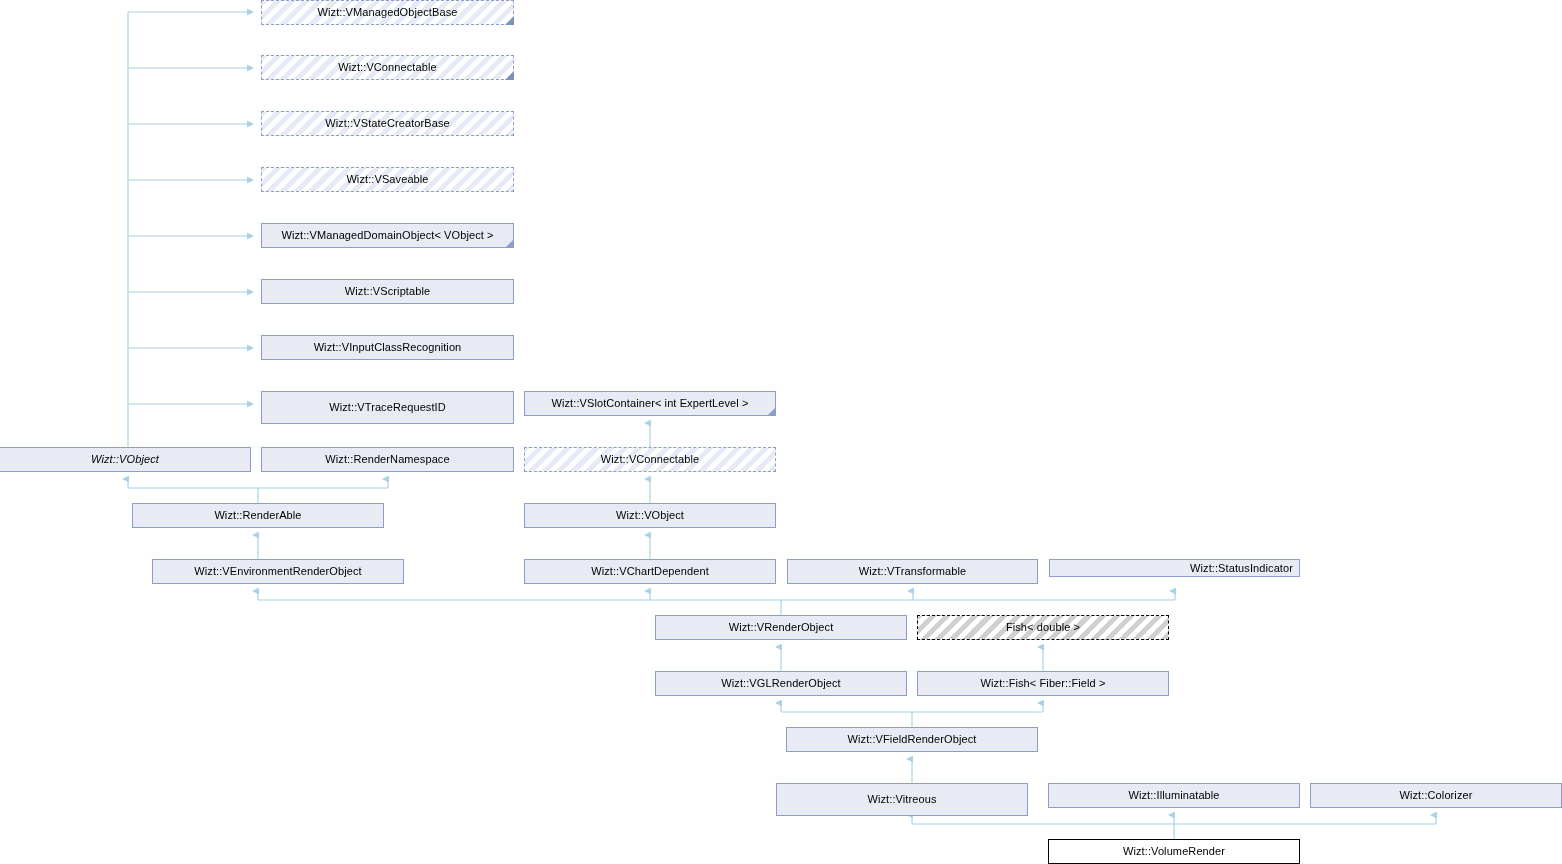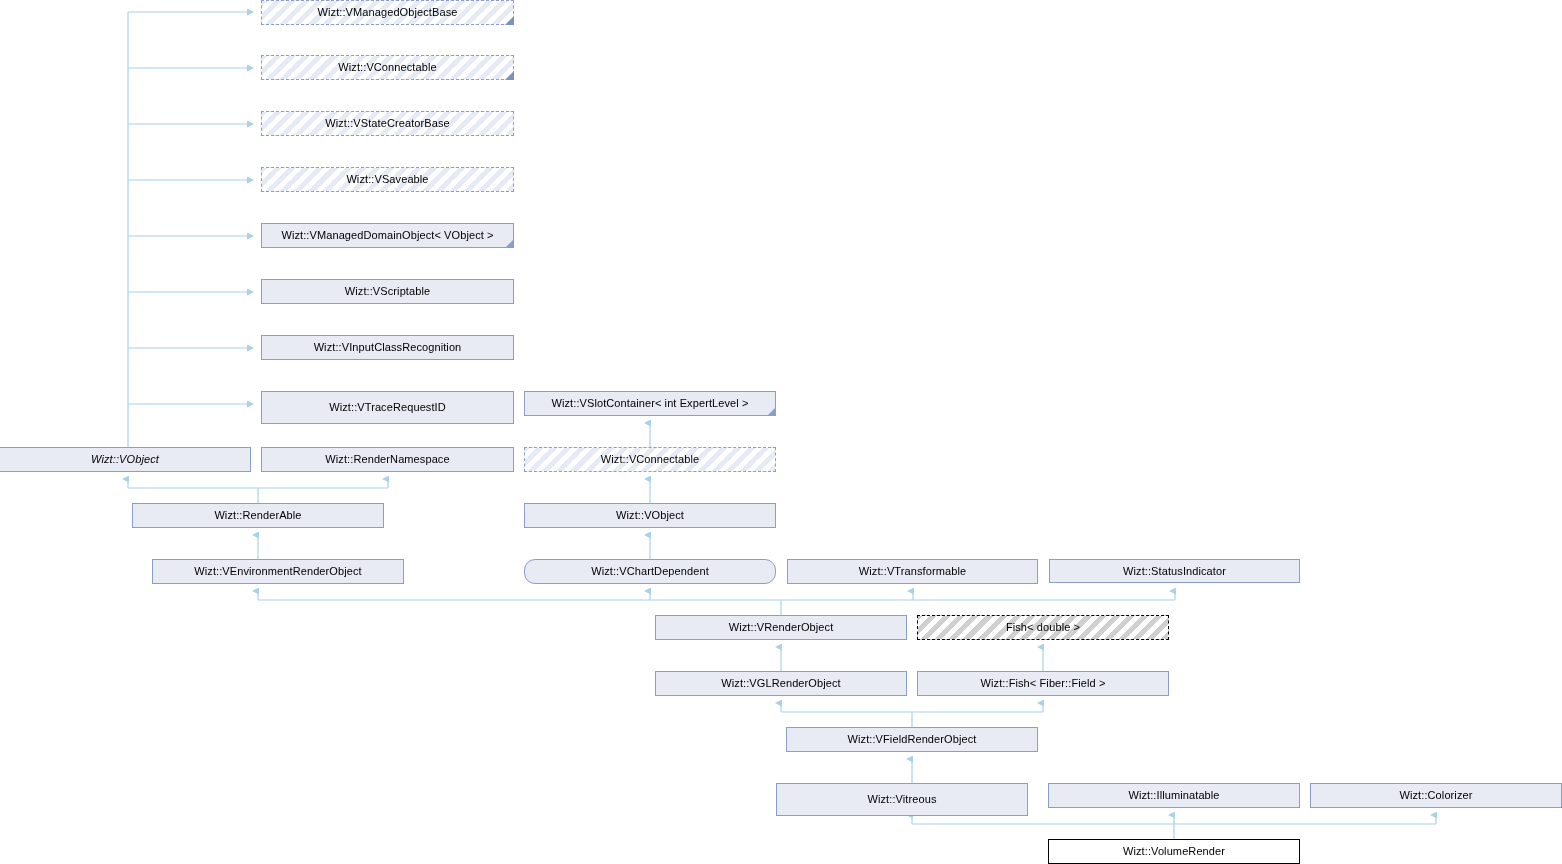--- a/index.html
+++ b/index.html
@@ -214,27 +214,27 @@
       </div>
       <div class="node solid" style="left: 132px; top: 503px; width: 252px; height: 25px;">
         <span class="label">Wizt::RenderAble</span>
       </div>
       <div class="node solid" style="left: 524px; top: 503px; width: 252px; height: 25px;">
         <span class="label">Wizt::VObject</span>
       </div>
       <div class="node solid" style="left: 132px; top: 559px; width: 252px; height: 25px; margin-left: 20px;">
         <span class="label">Wizt::VEnvironmentRenderObject</span>
       </div>
-      <div class="node solid" style="left: 524px; top: 559px; width: 252px; height: 25px; border-radius: 11px;">
+      <div class="node solid" style="left: 524px; top: 559px; width: 252px; height: 25px;">
         <span class="label">Wizt::VChartDependent</span>
       </div>
       <div class="node solid" style="left: 787px; top: 559px; width: 251px; height: 25px;">
         <span class="label">Wizt::VTransformable</span>
       </div>
-      <div class="node solid" style="left: 1049px; top: 559px; width: 251px; height: 24px;">
+      <div class="node solid" style="left: 1049px; top: 559px; width: 251px; height: 18px; justify-content: flex-end;">
         <span class="label">Wizt::StatusIndicator</span>
       </div>
       <div class="node solid" style="left: 655px; top: 615px; width: 252px; height: 25px;">
         <span class="label">Wizt::VRenderObject</span>
       </div>
       <div class="node hatched-grey" style="left: 917px; top: 615px; width: 252px; height: 25px;">
         <span class="label">Fish&lt; double &gt;</span>
       </div>
       <div class="node solid" style="left: 655px; top: 671px; width: 252px; height: 25px;">
         <span class="label">Wizt::VGLRenderObject</span>

